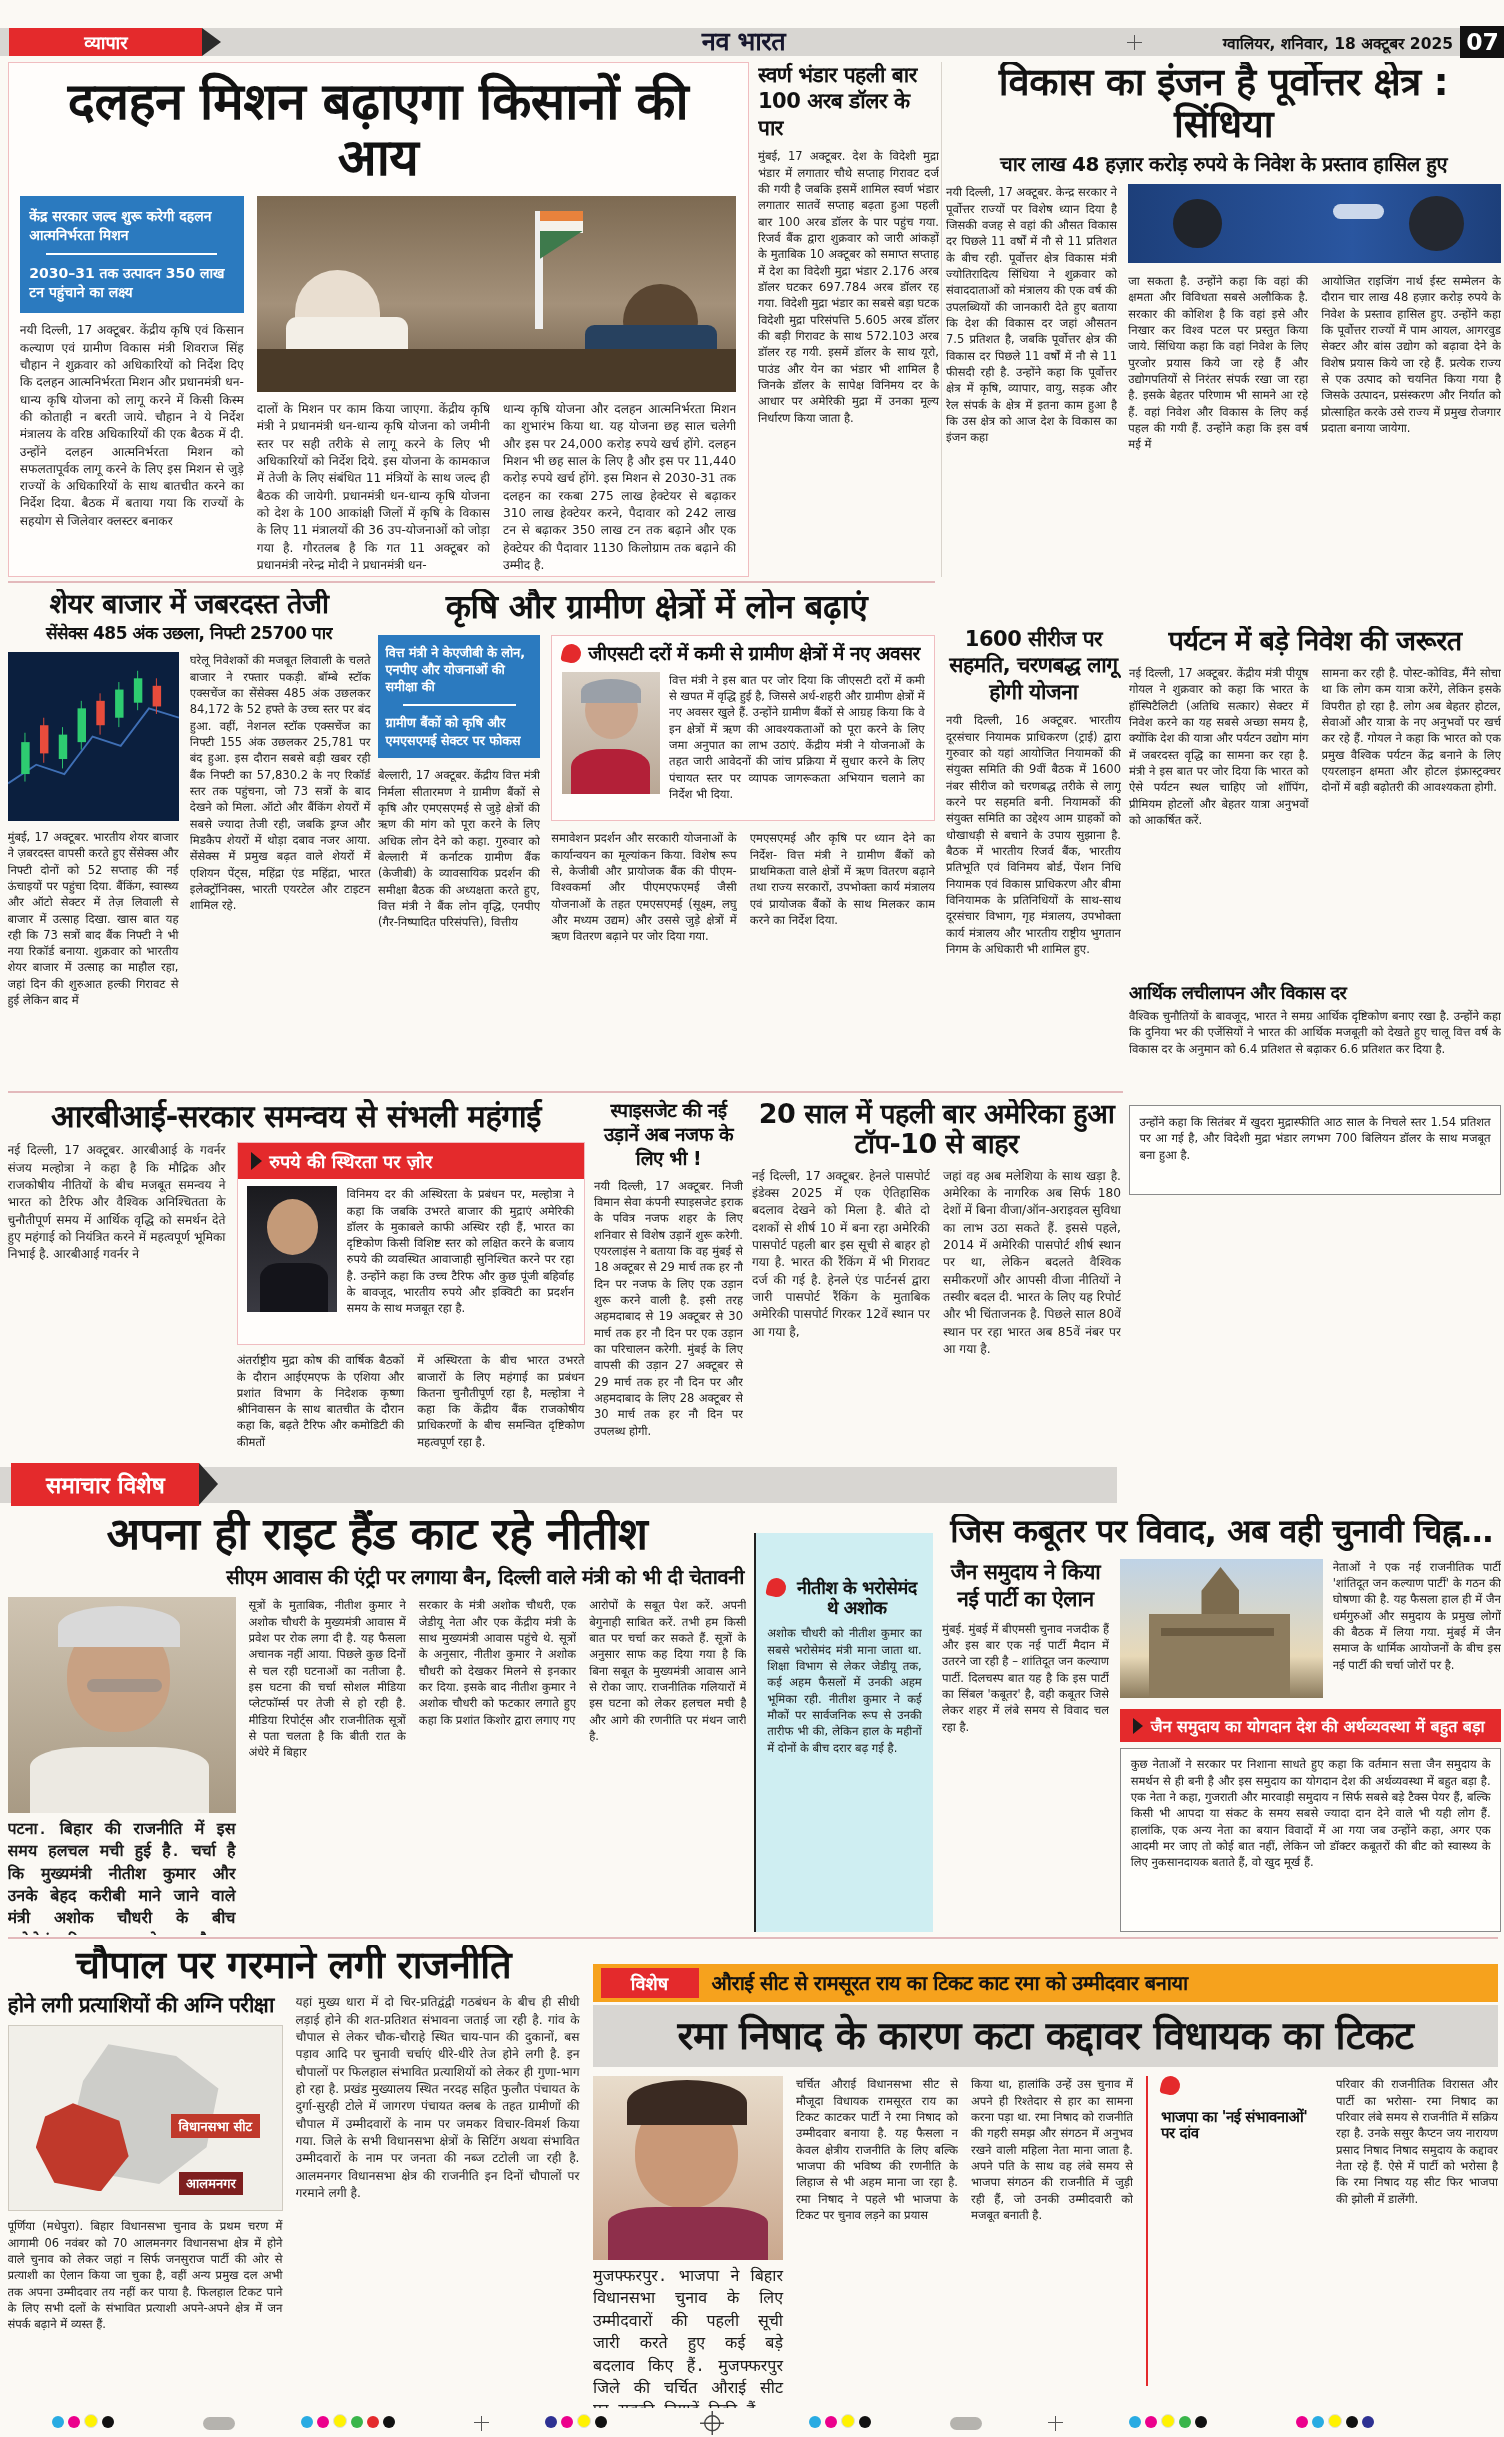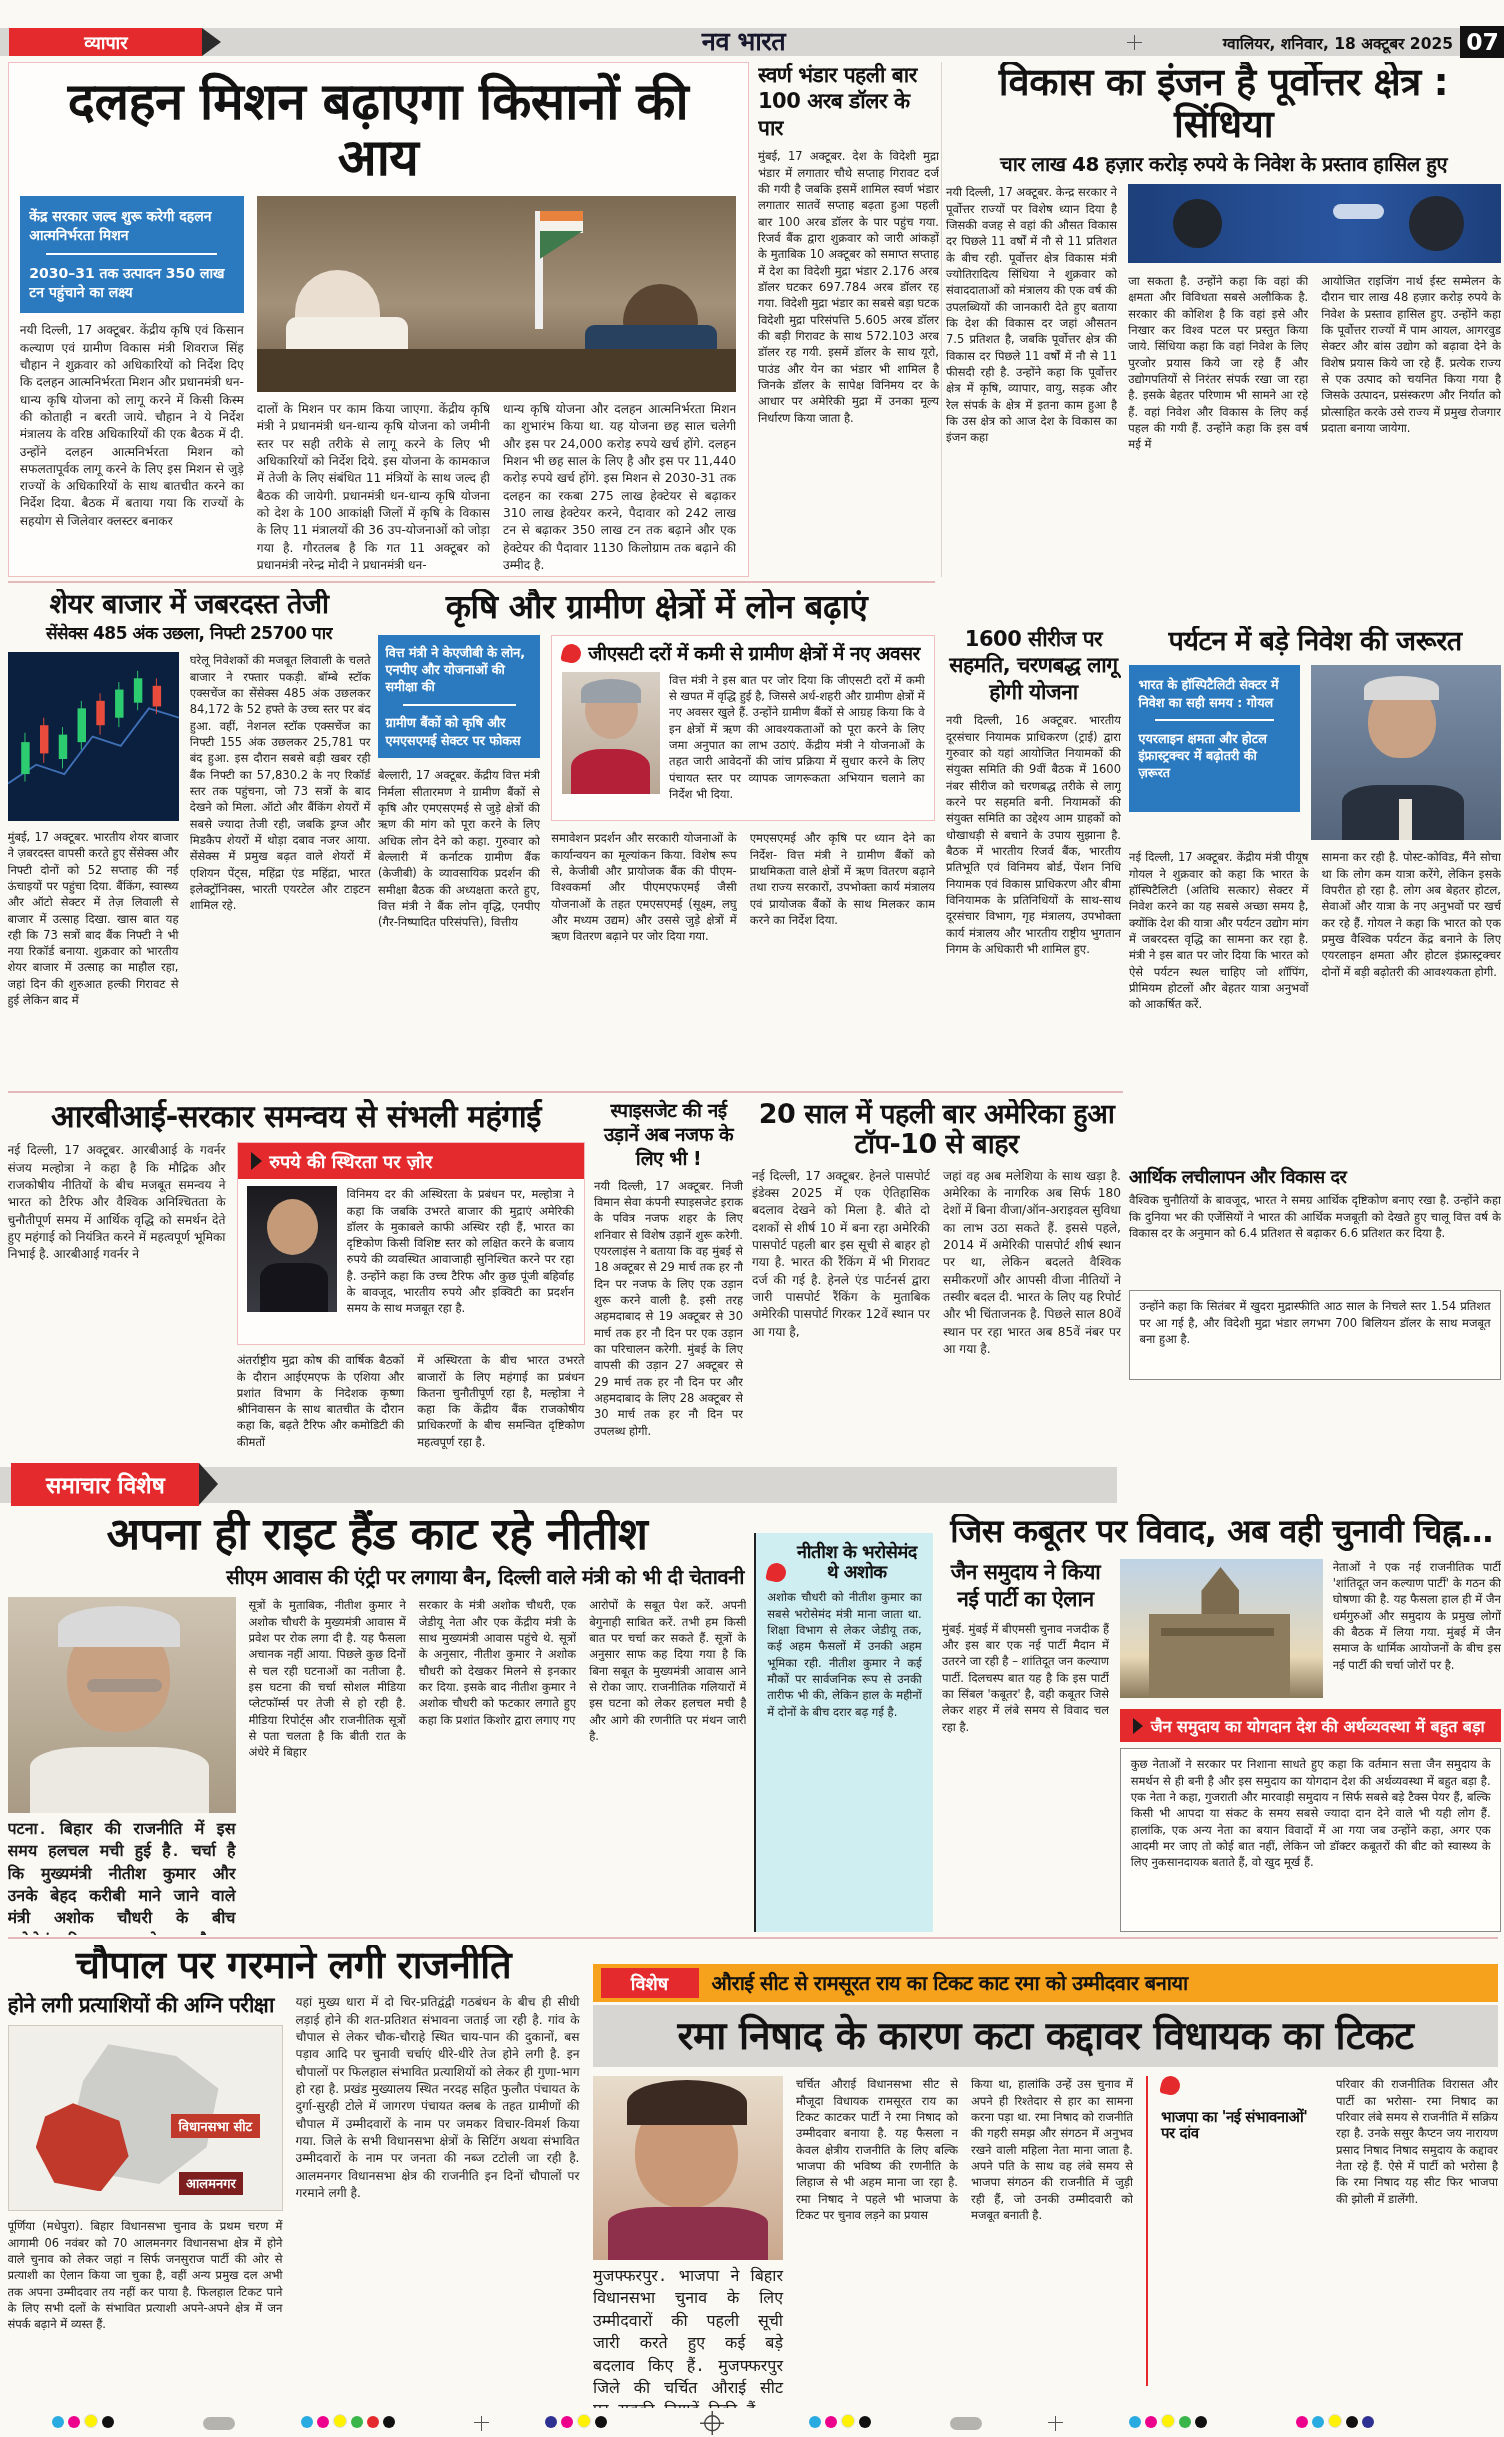--- a/index.html
+++ b/index.html
@@ -179,33 +179,20 @@
     </div>
   </div>
 
   <div class="abs" style="left:946px;top:626px;width:175px;height:463px;overflow:hidden;">
     <div class="hl ctr" style="font-size:21px;line-height:1.25;margin-bottom:7.5px;">1600 सीरीज पर सहमति, चरणबद्ध लागू होगी योजना</div>
     <div class="body-txt sm" style="height:376px;">नयी दिल्ली, 16 अक्टूबर. भारतीय दूरसंचार नियामक प्राधिकरण (ट्राई) द्वारा गुरुवार को यहां आयोजित नियामकों की संयुक्त समिति की 9वीं बैठक में 1600 नंबर सीरीज को चरणबद्ध तरीके से लागू करने पर सहमति बनी. नियामकों की संयुक्त समिति का उद्देश्य आम ग्राहकों को धोखाधड़ी से बचाने के उपाय सुझाना है. बैठक में भारतीय रिजर्व बैंक, भारतीय प्रतिभूति एवं विनिमय बोर्ड, पेंशन निधि नियामक एवं विकास प्राधिकरण और बीमा विनियामक के प्रतिनिधियों के साथ-साथ दूरसंचार विभाग, गृह मंत्रालय, उपभोक्ता कार्य मंत्रालय और भारतीय राष्ट्रीय भुगतान निगम के अधिकारी भी शामिल हुए.</div>
   </div>
 
   <div class="abs" style="left:1129px;top:626px;width:372px;height:839px;overflow:hidden;">
     <div class="hl ctr" style="font-size:27px;margin-bottom:9.4px;">पर्यटन में बड़े निवेश की जरूरत</div>
-    <div style="display:flex;gap:11.3px;">
-      <div class="bluebox" style="width:171px;flex:0 0 auto;font-size:12.7px;height:147px;box-sizing:border-box;">
-        <div>भारत के हॉस्पिटैलिटी सेक्टर में निवेश का सही समय : गोयल</div>
-        <div class="rule"></div>
-        <div>एयरलाइन क्षमता और होटल इंफ्रास्ट्रक्चर में बढ़ोतरी की ज़रूरत</div>
-      </div>
-      <div class="photo" style="flex:1;height:175px;background:linear-gradient(180deg,#7b8ea6,#55667c);">
-        <div style="position:absolute;left:30%;top:10%;width:68px;height:75px;border-radius:50% 50% 45% 45%;background:#c9a184;"></div>
-        <div style="position:absolute;left:28%;top:6%;width:75px;height:24.5px;border-radius:50% 50% 0 0;background:#d8d8d8;"></div>
-        <div style="position:absolute;left:16%;bottom:0;width:122px;height:55px;background:#27303c;border-radius:30% 30% 0 0;"></div>
-        <div style="position:absolute;left:46%;bottom:0;width:13px;height:41px;background:#e8e3d8;"></div>
-      </div>
-    </div>
     <div class="cols" style="margin-top:9.4px;height:310px;">
       <div class="col body-txt sm">नई दिल्ली, 17 अक्टूबर. केंद्रीय मंत्री पीयूष गोयल ने शुक्रवार को कहा कि भारत के हॉस्पिटैलिटी (अतिथि सत्कार) सेक्टर में निवेश करने का यह सबसे अच्छा समय है, क्योंकि देश की यात्रा और पर्यटन उद्योग मांग में जबरदस्त वृद्धि का सामना कर रहा है. मंत्री ने इस बात पर जोर दिया कि भारत को ऐसे पर्यटन स्थल चाहिए जो शॉपिंग, प्रीमियम होटलों और बेहतर यात्रा अनुभवों को आकर्षित करें.</div>
       <div class="col body-txt sm">सामना कर रही है. पोस्ट-कोविड, मैंने सोचा था कि लोग कम यात्रा करेंगे, लेकिन इसके विपरीत हो रहा है. लोग अब बेहतर होटल, सेवाओं और यात्रा के नए अनुभवों पर खर्च कर रहे हैं. गोयल ने कहा कि भारत को एक प्रमुख वैश्विक पर्यटन केंद्र बनाने के लिए एयरलाइन क्षमता और होटल इंफ्रास्ट्रक्चर दोनों में बड़ी बढ़ोतरी की आवश्यकता होगी.</div>
     </div>
     <div class="hl" style="font-size:18px;margin:7.5px 0 5.6px;">आर्थिक लचीलापन और विकास दर</div>
     <div class="body-txt sm" style="height:90px;">वैश्विक चुनौतियों के बावजूद, भारत ने समग्र आर्थिक दृष्टिकोण बनाए रखा है. उन्होंने कहा कि दुनिया भर की एजेंसियों ने भारत की आर्थिक मजबूती को देखते हुए चालू वित्त वर्ष के विकास दर के अनुमान को 6.4 प्रतिशत से बढ़ाकर 6.6 प्रतिशत कर दिया है.</div>
     <div class="boxed body-txt sm" style="margin-top:7.5px;height:73px;">उन्होंने कहा कि सितंबर में खुदरा मुद्रास्फीति आठ साल के निचले स्तर 1.54 प्रतिशत पर आ गई है, और विदेशी मुद्रा भंडार लगभग 700 बिलियन डॉलर के साथ मजबूत बना हुआ है.</div>
   </div>
 
   <div class="abs hrule" style="left:7.5px;top:1091px;width:1115px;"></div>
@@ -270,21 +257,21 @@
         </div>
         <div class="cap" style="margin-top:5.6px;font-weight:bold;">पटना. बिहार की राजनीति में इस समय हलचल मची हुई है. चर्चा है कि मुख्यमंत्री नीतीश कुमार और उनके बेहद करीबी माने जाने वाले मंत्री अशोक चौधरी के बीच भरोसेमंद रिश्ता खत्म हो गया है.</div>
       </div>
       <div class="col body-txt sm">सूत्रों के मुताबिक, नीतीश कुमार ने अशोक चौधरी के मुख्यमंत्री आवास में प्रवेश पर रोक लगा दी है. यह फैसला अचानक नहीं आया. पिछले कुछ दिनों से चल रही घटनाओं का नतीजा है. इस घटना की चर्चा सोशल मीडिया प्लेटफॉर्म्स पर तेजी से हो रही है. मीडिया रिपोर्ट्स और राजनीतिक सूत्रों से पता चलता है कि बीती रात के अंधेरे में बिहार</div>
       <div class="col body-txt sm">सरकार के मंत्री अशोक चौधरी, एक जेडीयू नेता और एक केंद्रीय मंत्री के साथ मुख्यमंत्री आवास पहुंचे थे. सूत्रों के अनुसार, नीतीश कुमार ने अशोक चौधरी को देखकर मिलने से इनकार कर दिया. इसके बाद नीतीश कुमार ने अशोक चौधरी को फटकार लगाते हुए कहा कि प्रशांत किशोर द्वारा लगाए गए</div>
       <div class="col body-txt sm">आरोपों के सबूत पेश करें. अपनी बेगुनाही साबित करें. तभी हम किसी बात पर चर्चा कर सकते हैं. सूत्रों के अनुसार साफ कह दिया गया है कि बिना सबूत के मुख्यमंत्री आवास आने से रोका जाए. राजनीतिक गलियारों में इस घटना को लेकर हलचल मची है और आगे की रणनीति पर मंथन जारी है.</div>
     </div>
   </div>
 
   <div class="abs cyanbox" style="left:754px;top:1533px;width:179px;height:399px;box-sizing:border-box;overflow:hidden;">
-    <div style="display:flex;gap:5.6px;align-items:flex-end;">
+    <div style="display:flex;gap:5.6px;align-items:flex-start;margin-top:36px;">
       <span class="quote-icon"></span>
       <span class="hl ctr" style="font-size:18px;flex:1;">नीतीश के भरोसेमंद थे अशोक</span>
     </div>
     <div class="body-txt sm" style="margin-top:7.5px;height:310px;">अशोक चौधरी को नीतीश कुमार का सबसे भरोसेमंद मंत्री माना जाता था. शिक्षा विभाग से लेकर जेडीयू तक, कई अहम फैसलों में उनकी अहम भूमिका रही. नीतीश कुमार ने कई मौकों पर सार्वजनिक रूप से उनकी तारीफ भी की, लेकिन हाल के महीनों में दोनों के बीच दरार बढ़ गई है.</div>
   </div>
 
   <div class="abs" style="left:942px;top:1514px;width:559px;height:421px;overflow:hidden;">
     <div class="hl ctr" style="font-size:32px;margin-bottom:9.4px;">जिस कबूतर पर विवाद, अब वही चुनावी चिह्न…</div>
     <div style="display:flex;gap:11.3px;">
       <div style="width:167px;flex:0 0 auto;">

